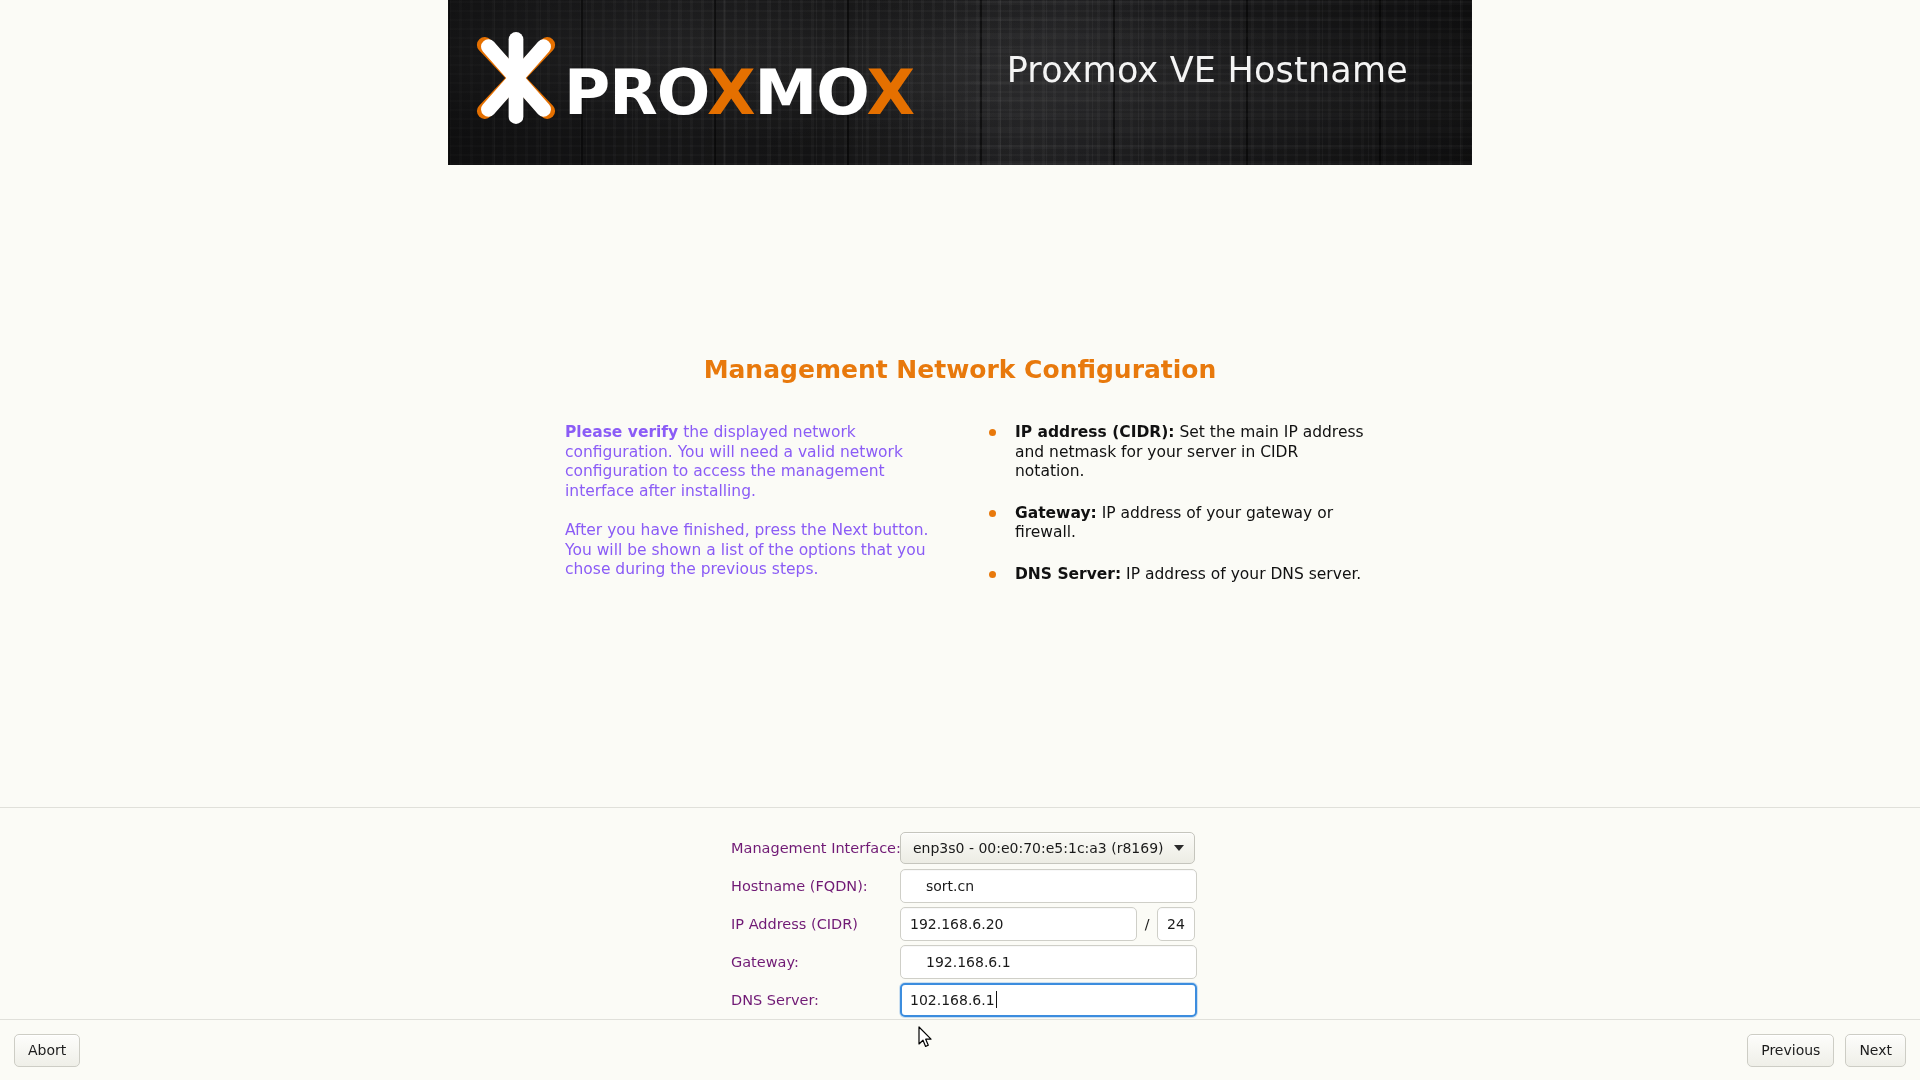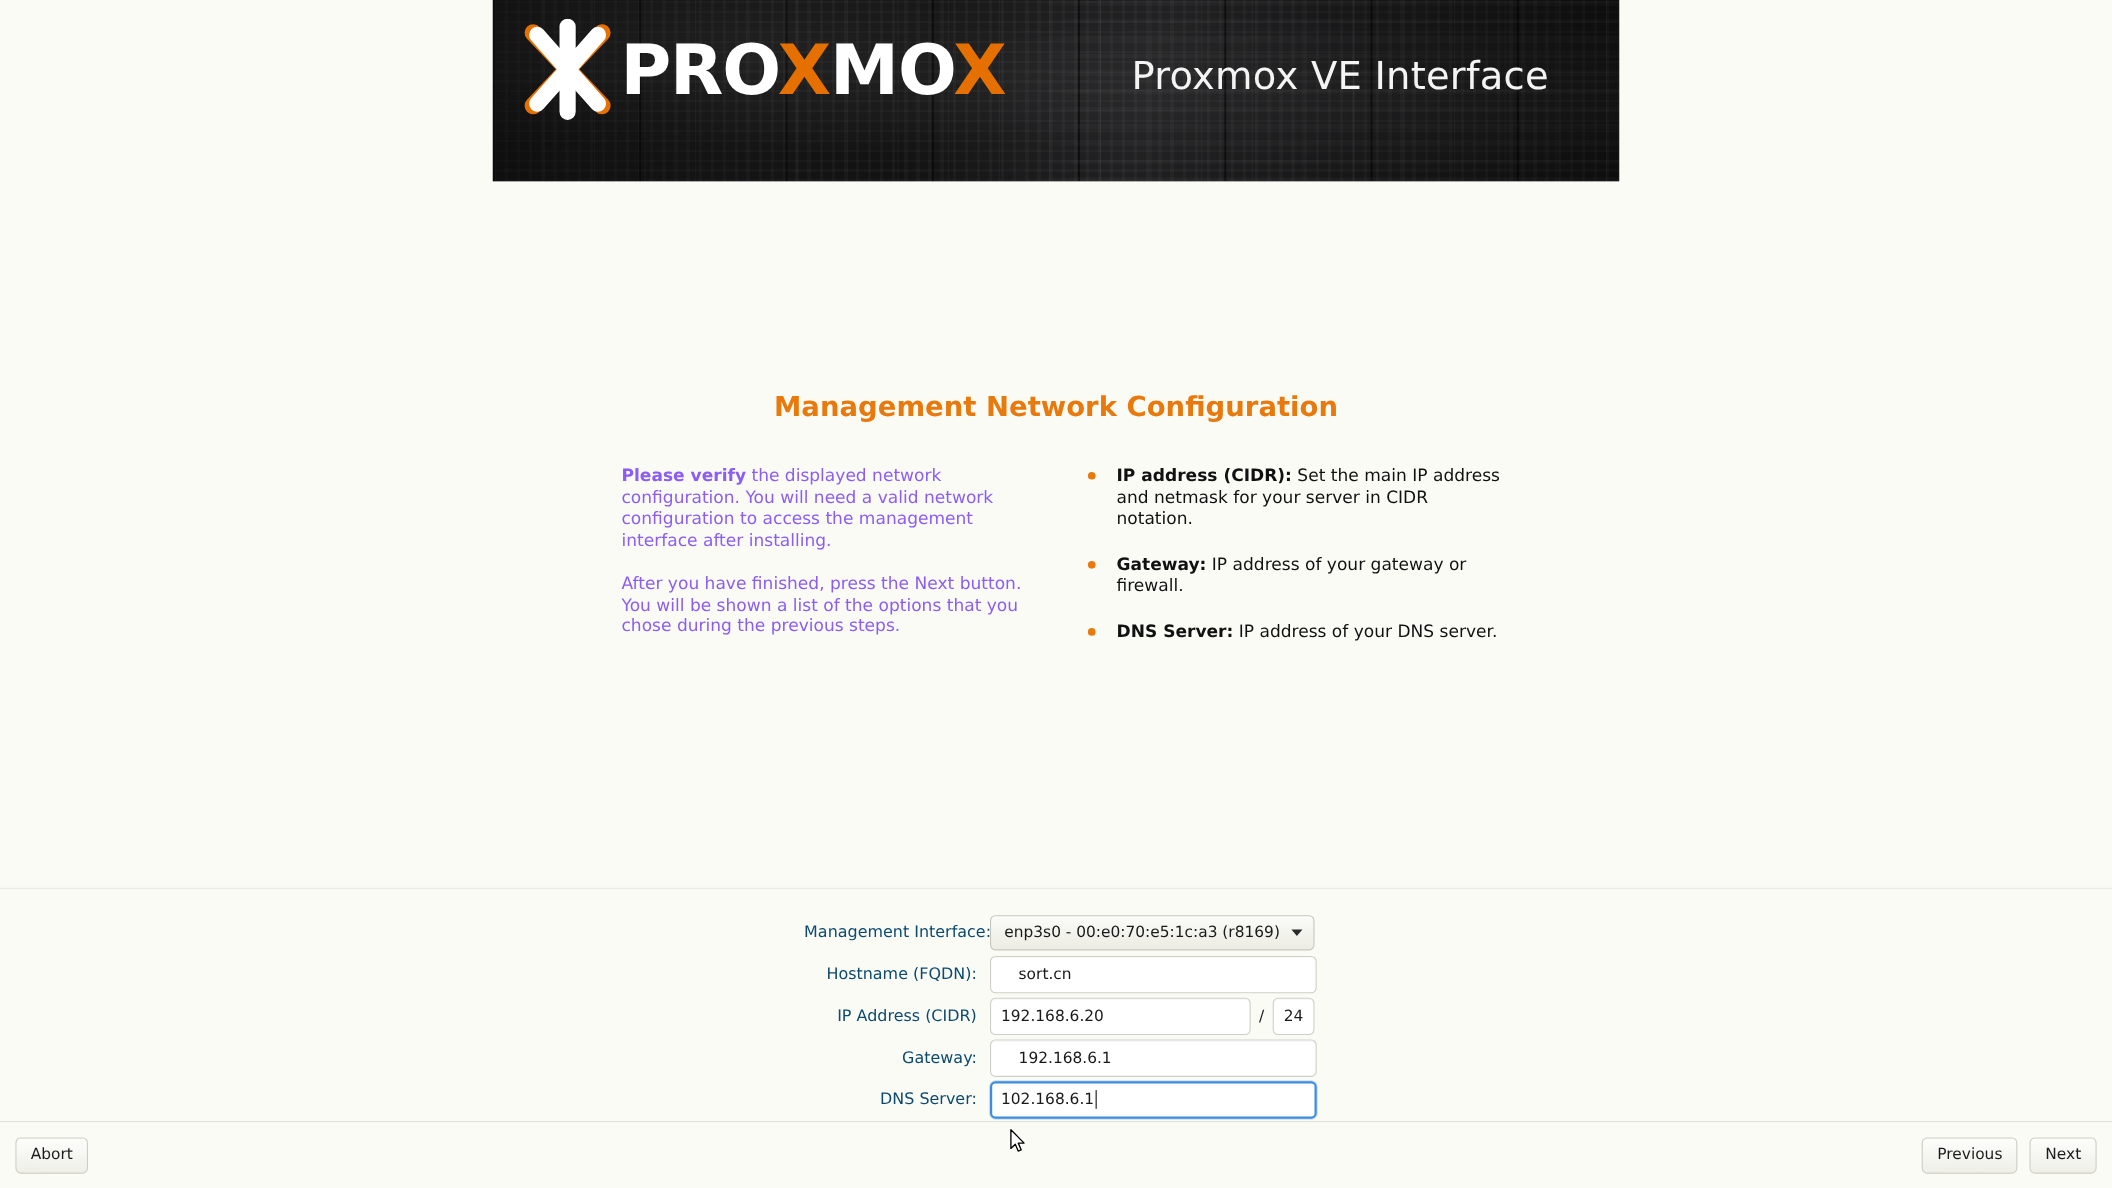--- a/index.html
+++ b/index.html
@@ -61,23 +61,23 @@
             mask-image: linear-gradient(90deg, transparent 0 48%, #000 52% 100%);
     opacity:.7;
   }
   .banner .vignette{
     position:absolute; inset:0;
     background: linear-gradient(90deg, rgba(0,0,0,.55) 0%, rgba(0,0,0,.18) 25%, rgba(0,0,0,.10) 50%, rgba(0,0,0,.35) 100%);
   }
 
   .logo-row {
     position: absolute;
-    left: 22px; top: 16px;
-    display: flex;
-    align-items: center;
+    left: 22px; top: 30px;
+    display: flex;
+    align-items: flex-end;
     height: 94px;
   }
   .logo-x { width: 92px; height: 92px; flex: 0 0 92px; }
   .logo-word {
     font-family: "DejaVu Sans", sans-serif;
     font-weight: 700;
     font-size: 63px;
     letter-spacing: -1px;
     color: #ffffff;
     margin-left: 2px;
@@ -171,24 +171,24 @@
   .form-row {
     display: flex;
     align-items: center;
     justify-content: flex-start;
     height: 37px;
     margin-bottom: 1px;
     padding-left: 731px;
   }
   .form-row .lbl {
     width: 169px;
-    text-align: right;
+    text-align: left;
     padding-right: 12px;
     font-size: 14.5px;
-    color: #0c4a6e;
+    color: #701a75;
     white-space: nowrap;
   }
 
   .sel {
     height: 32px;
     display: inline-flex;
     align-items: center;
     gap: 8px;
     padding: 0 10px 0 12px;
     border: 1px solid #c5c5bd;
@@ -304,21 +304,21 @@
               <path d="M50 50 L20 16" stroke="#ffffff" stroke-width="16"></path>
               <path d="M50 50 L80 16" stroke="#ffffff" stroke-width="16"></path>
               <path d="M50 50 L20 84" stroke="#ffffff" stroke-width="16"></path>
               <path d="M50 50 L80 84" stroke="#ffffff" stroke-width="16"></path>
             </g>
           </svg>
         </span>
         <span class="logo-word"><span>PRO</span><span class="o">X</span><span>MO</span><span class="o">X</span></span>
       </div>
 
-      <div class="installer-title">Proxmox VE Interface</div>
+      <div class="installer-title">Proxmox VE Hostname</div>
     </div>
   </div>
 
   <div class="content">
 
     <div class="page-title">Management Network Configuration</div>
 
     <div class="info-cols">
 
       <div class="col-left">

